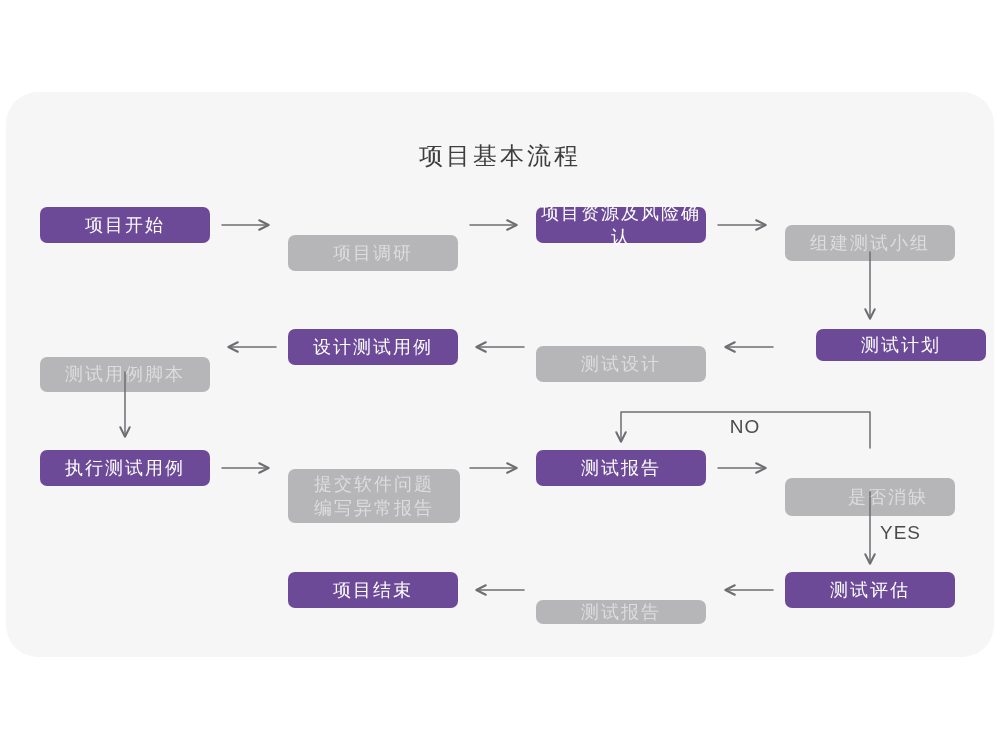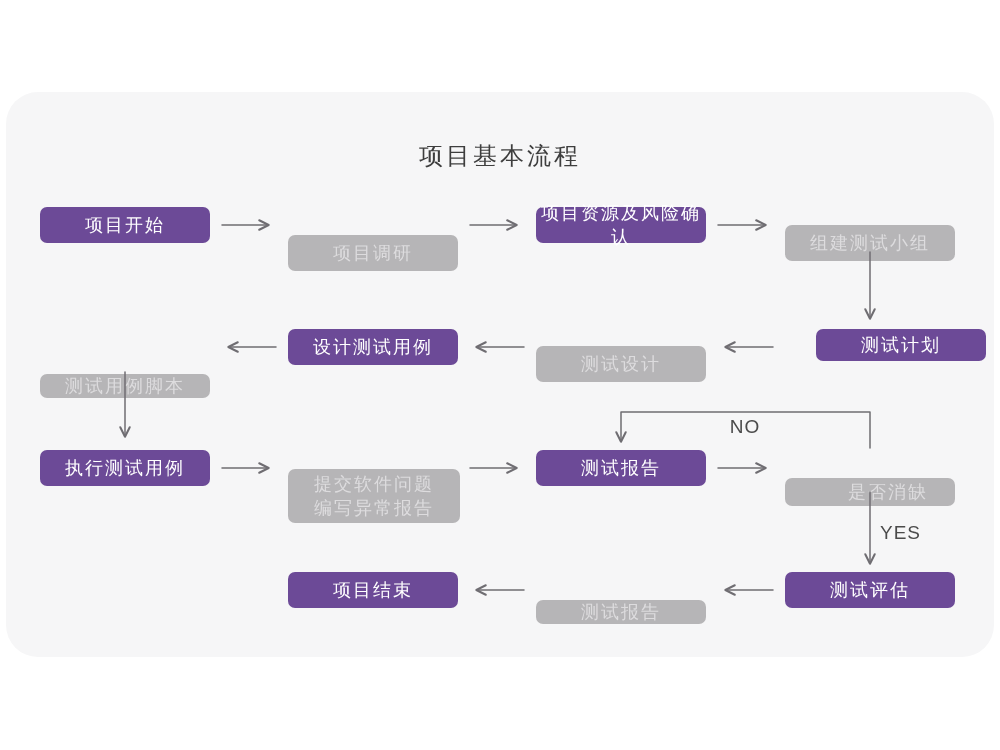--- a/index.html
+++ b/index.html
@@ -87,27 +87,27 @@
   <div class="diagram-title">项目基本流程</div>
 
   <div class="node primary" style="left:40px;  top:207px; width:170px; height:36px;">项目开始</div>
   <div class="node secondary" style="left:288px; top:207px; width:170px; height:36px;">项目调研</div>
   <div class="node primary" style="left:536px; top:207px; width:170px; height:36px;">项目资源及风险确认</div>
   <div class="node secondary" style="left:785px; top:197px; width:170px; height:36px;">组建测试小组</div>
 
   <div class="node primary" style="left:816px; top:329px; width:170px; height:32px;">测试计划</div>
   <div class="node secondary" style="left:536px; top:318px; width:170px; height:36px;">测试设计</div>
   <div class="node primary" style="left:288px; top:329px; width:170px; height:36px;">设计测试用例</div>
-  <div class="node secondary" style="left:40px;  top:346px; width:170px; height:24px;">测试用例脚本</div>
+  <div class="node secondary" style="left:40px;  top:329px; width:170px; height:35px;">测试用例脚本</div>
 
   <div class="node primary" style="left:40px;  top:450px; width:170px; height:36px;">执行测试用例</div>
   <div class="node secondary" style="left:288px; top:441px; width:172px; height:54px;">提交软件问题
 编写异常报告</div>
   <div class="node primary" style="left:536px; top:450px; width:170px; height:36px;">测试报告</div>
-  <div class="node secondary" style="left:785px; top:450px; width:170px; height:28px;padding-left:36px;">是否消缺</div>
+  <div class="node secondary" style="left:785px; top:450px; width:170px; height:38px;padding-left:36px;">是否消缺</div>
 
   <div class="node primary" style="left:785px; top:572px; width:170px; height:36px;">测试评估</div>
   <div class="node secondary" style="left:536px; top:572px; width:170px; height:24px;">测试报告</div>
   <div class="node primary" style="left:288px; top:572px; width:170px; height:36px;">项目结束</div>
 
   <div class="edge-label no">NO</div>
   <div class="edge-label yes">YES</div>
 
   <svg class="wires">
     <defs>

